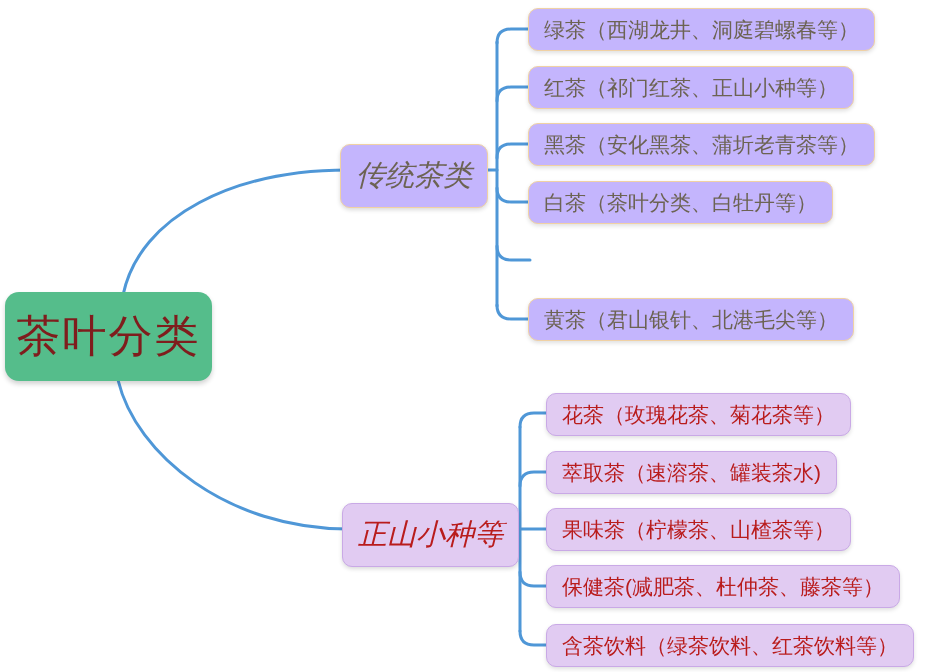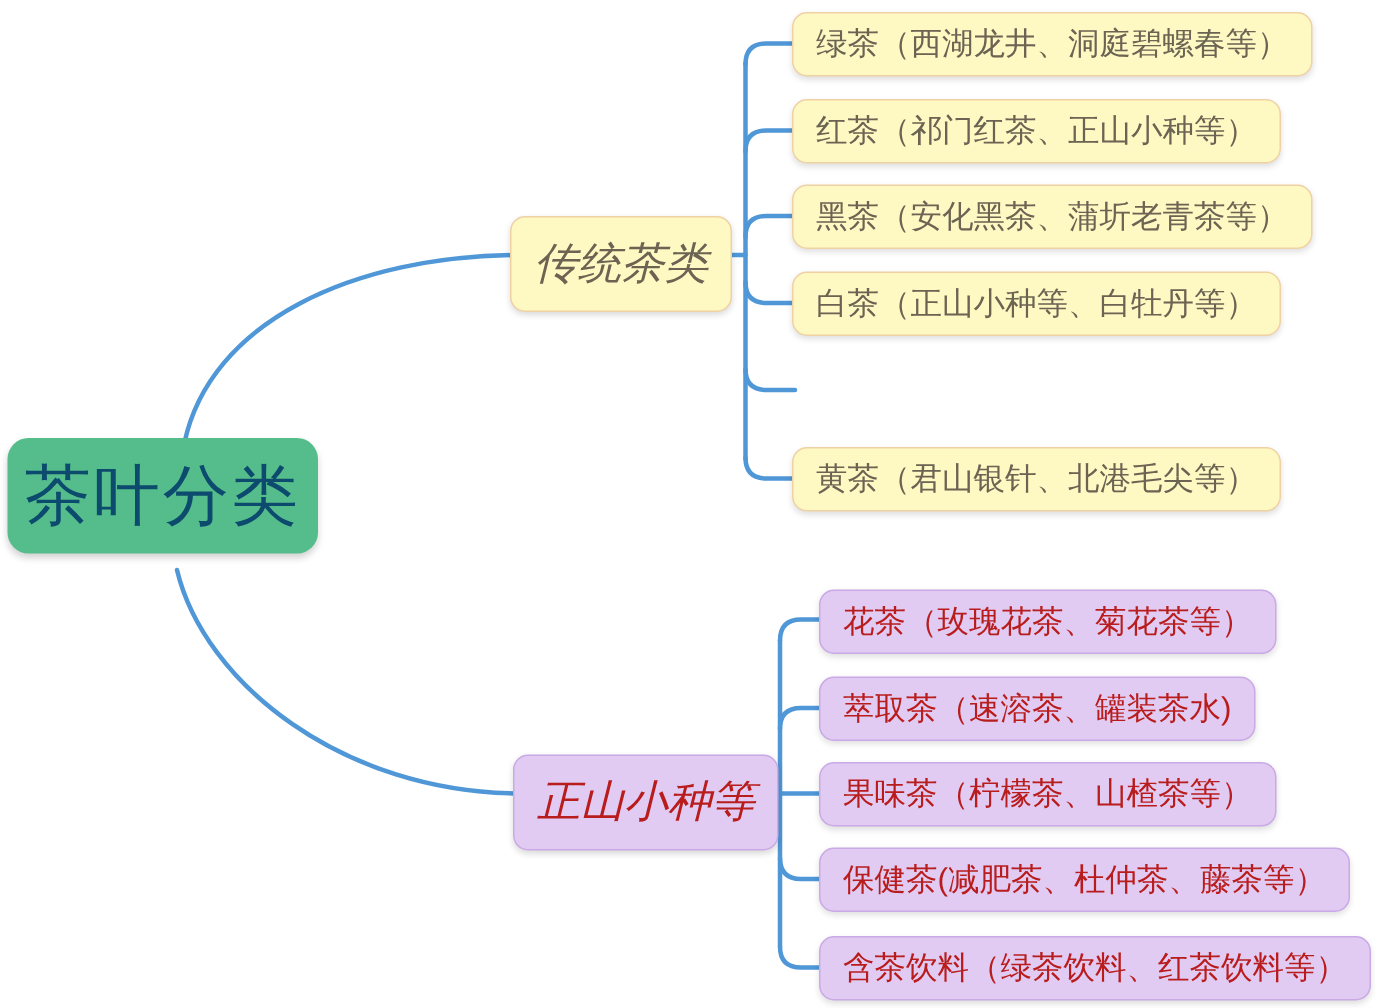--- a/index.html
+++ b/index.html
@@ -26,47 +26,47 @@
     fill: none;
     stroke-linecap: round;
   }
   .node {
     position: absolute;
     white-space: nowrap;
     box-sizing: border-box;
   }
   .root {
     width: 207px;
-    height: 77px;
+    height: 89px;
     display: flex;
     align-items: center;
     justify-content: center;
     background: #55bd8b;
-    color: #0c4a6e;
+    color: #7f1d1d;
     font-size: 44px;
     letter-spacing: 2px;
     border-radius: 14px;
     box-shadow: 0 3px 5px rgba(0,0,0,0.18);
   }
   .branch {
     font-size: 29px;
     padding: 11px 15px;
     border-radius: 10px;
     box-shadow: 0 2px 4px rgba(0,0,0,0.15);
     font-style: italic;
   }
   .leaf {
     font-size: 21px;
     line-height: 25px;
     padding: 8px 15px;
     border-radius: 10px;
     box-shadow: 0 2px 4px rgba(0,0,0,0.13);
   }
   .cream {
-    background: #fef9c3;
+    background: #c4b5fd;
     border: 1.5px solid #f0d1a4;
     color: #6c6353;
   }
   .purple {
     background: #e1cbf2;
     border: 1.5px solid #c9a9e6;
     color: #b91c1c;
   }
 </style>
 </head>
@@ -98,21 +98,21 @@
 
   <div class="node root" style="left:5px; top:292px;">茶叶分类</div>
 
   <div class="node branch cream" style="left:340px; top:144px;">传统茶类</div>
 
   <div class="node branch purple" style="left:342px; top:503px;">正山小种等</div>
 
   <div class="node leaf cream" style="left:528px; top:8px;">绿茶（西湖龙井、洞庭碧螺春等）</div>
   <div class="node leaf cream" style="left:528px; top:66px;">红茶（祁门红茶、正山小种等）</div>
   <div class="node leaf cream" style="left:528px; top:123px;">黑茶（安化黑茶、蒲圻老青茶等）</div>
-  <div class="node leaf cream" style="left:528px; top:181px;">白茶（正山小种等、白牡丹等）</div>
+  <div class="node leaf cream" style="left:528px; top:181px;">白茶（茶叶分类、白牡丹等）</div>
   <div class="node leaf cream" style="left:528px; top:298px;">黄茶（君山银针、北港毛尖等）</div>
 
   <div class="node leaf purple" style="left:546px; top:393px;">花茶（玫瑰花茶、菊花茶等）</div>
   <div class="node leaf purple" style="left:546px; top:451px;">萃取茶（速溶茶、罐装茶水)</div>
   <div class="node leaf purple" style="left:546px; top:508px;">果味茶（柠檬茶、山楂茶等）</div>
   <div class="node leaf purple" style="left:546px; top:565px;">保健茶(减肥茶、杜仲茶、藤茶等）</div>
   <div class="node leaf purple" style="left:546px; top:624px;">含茶饮料（绿茶饮料、红茶饮料等）</div>
 
 </div>
 

